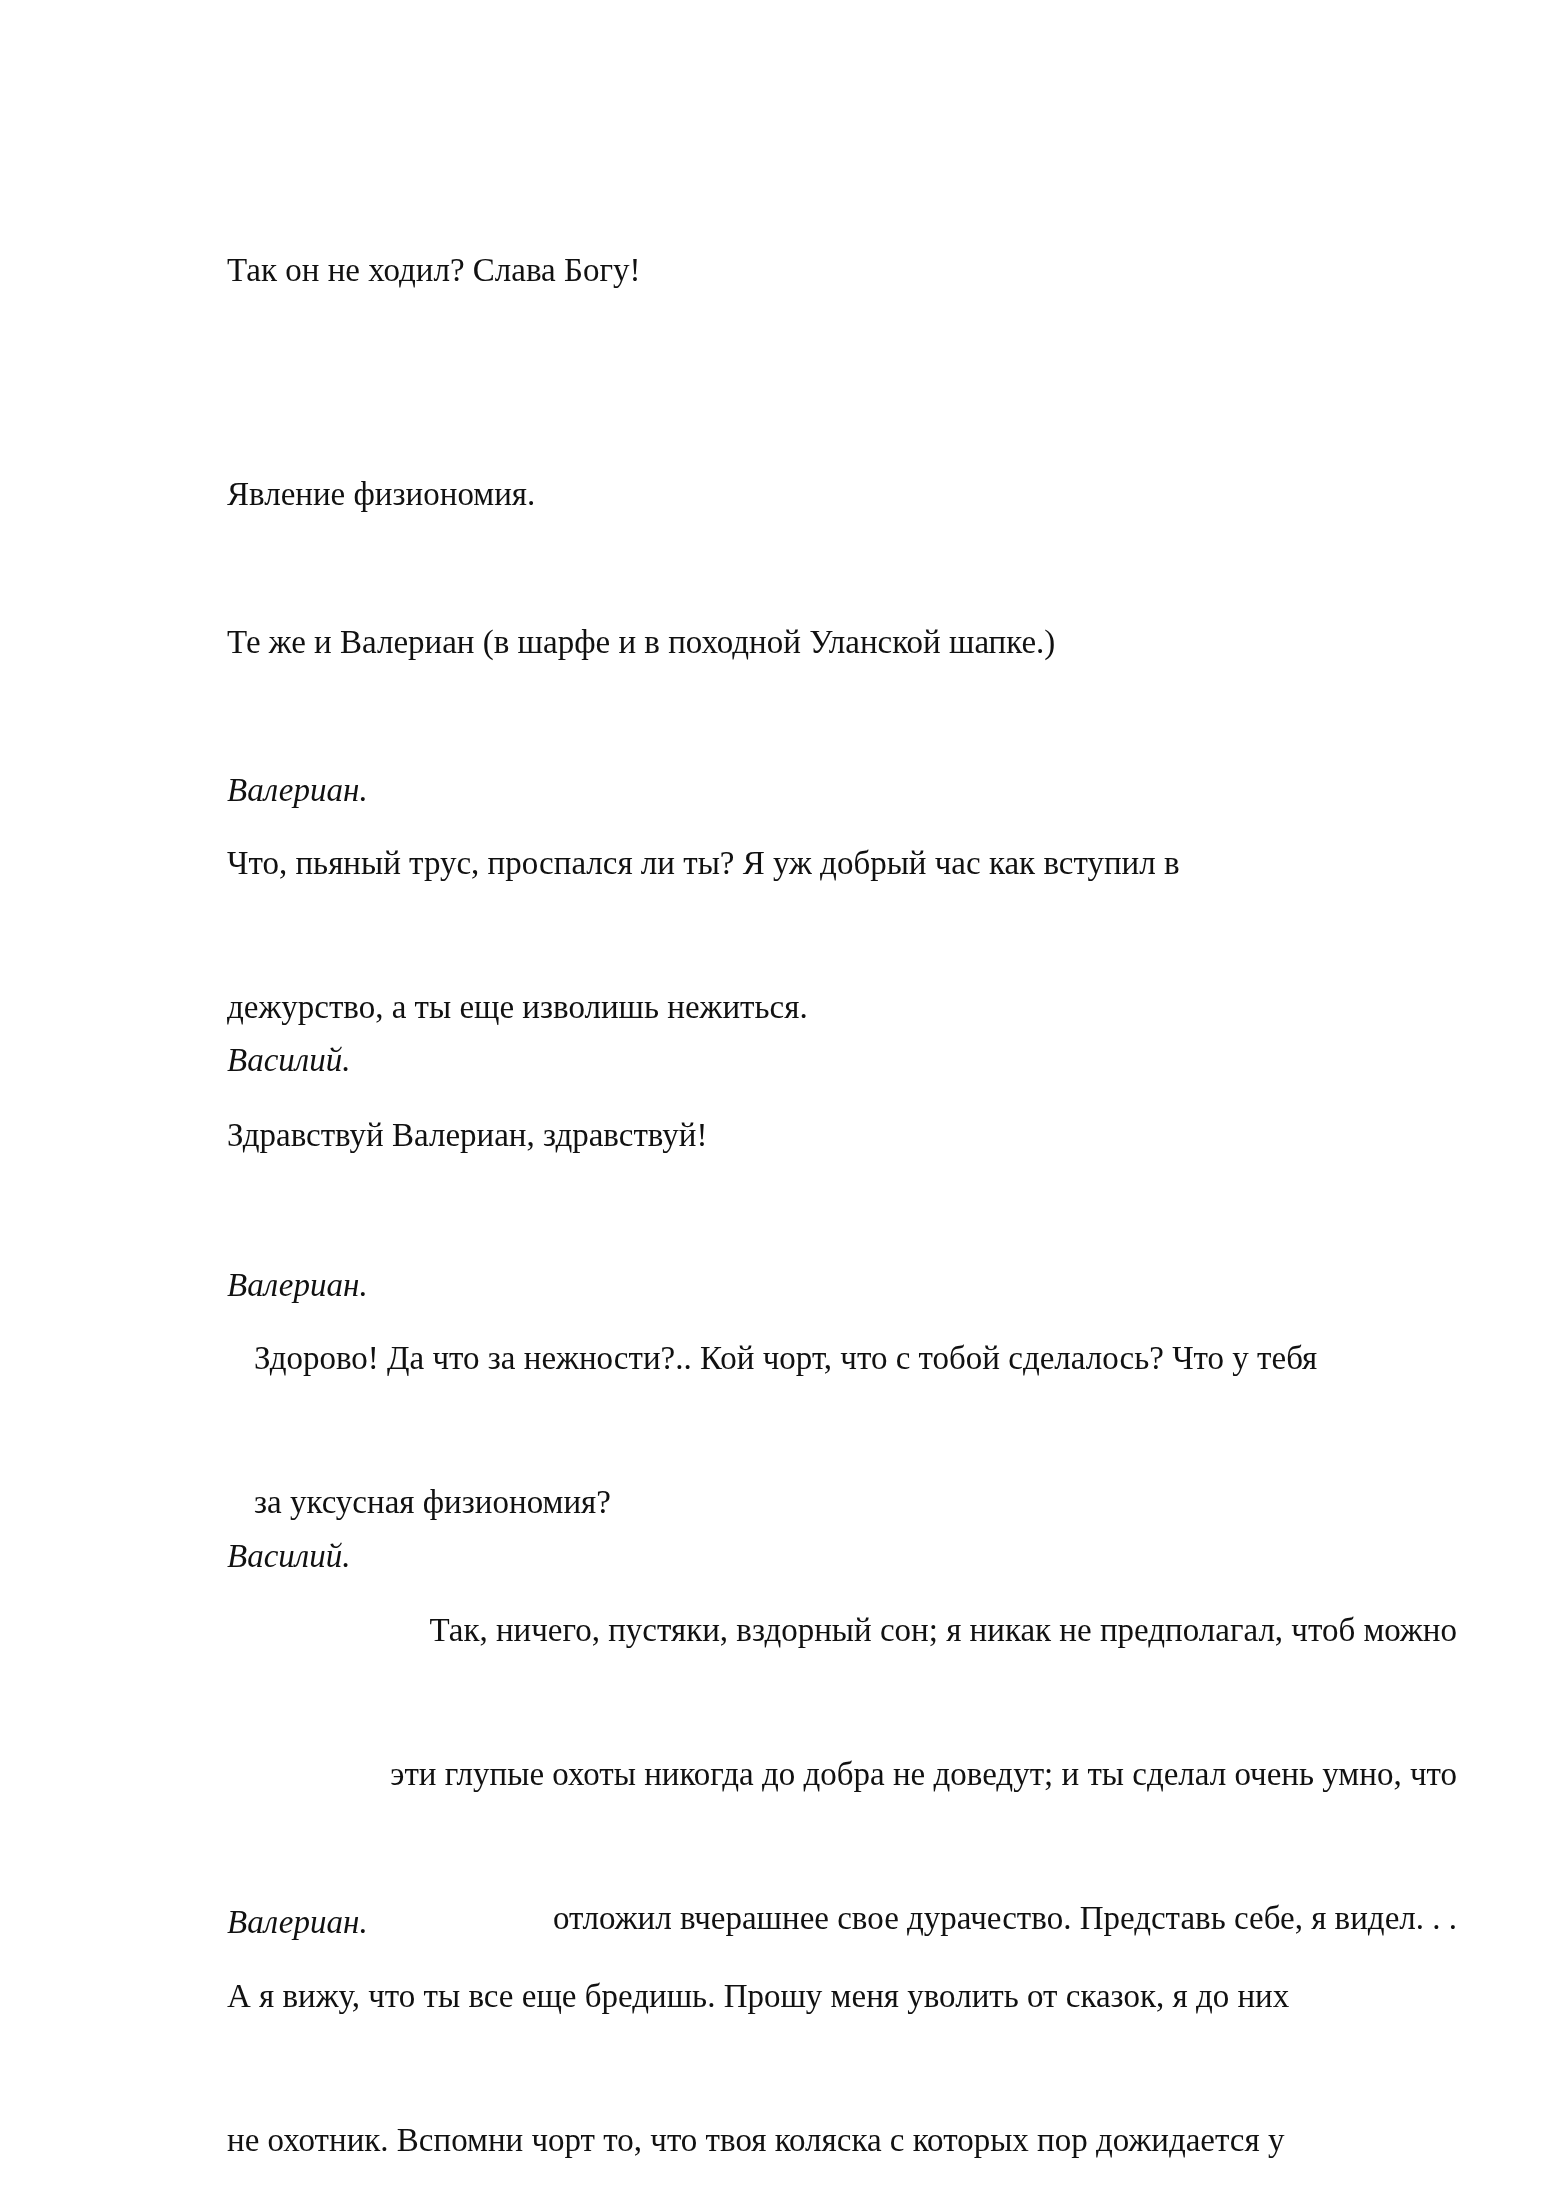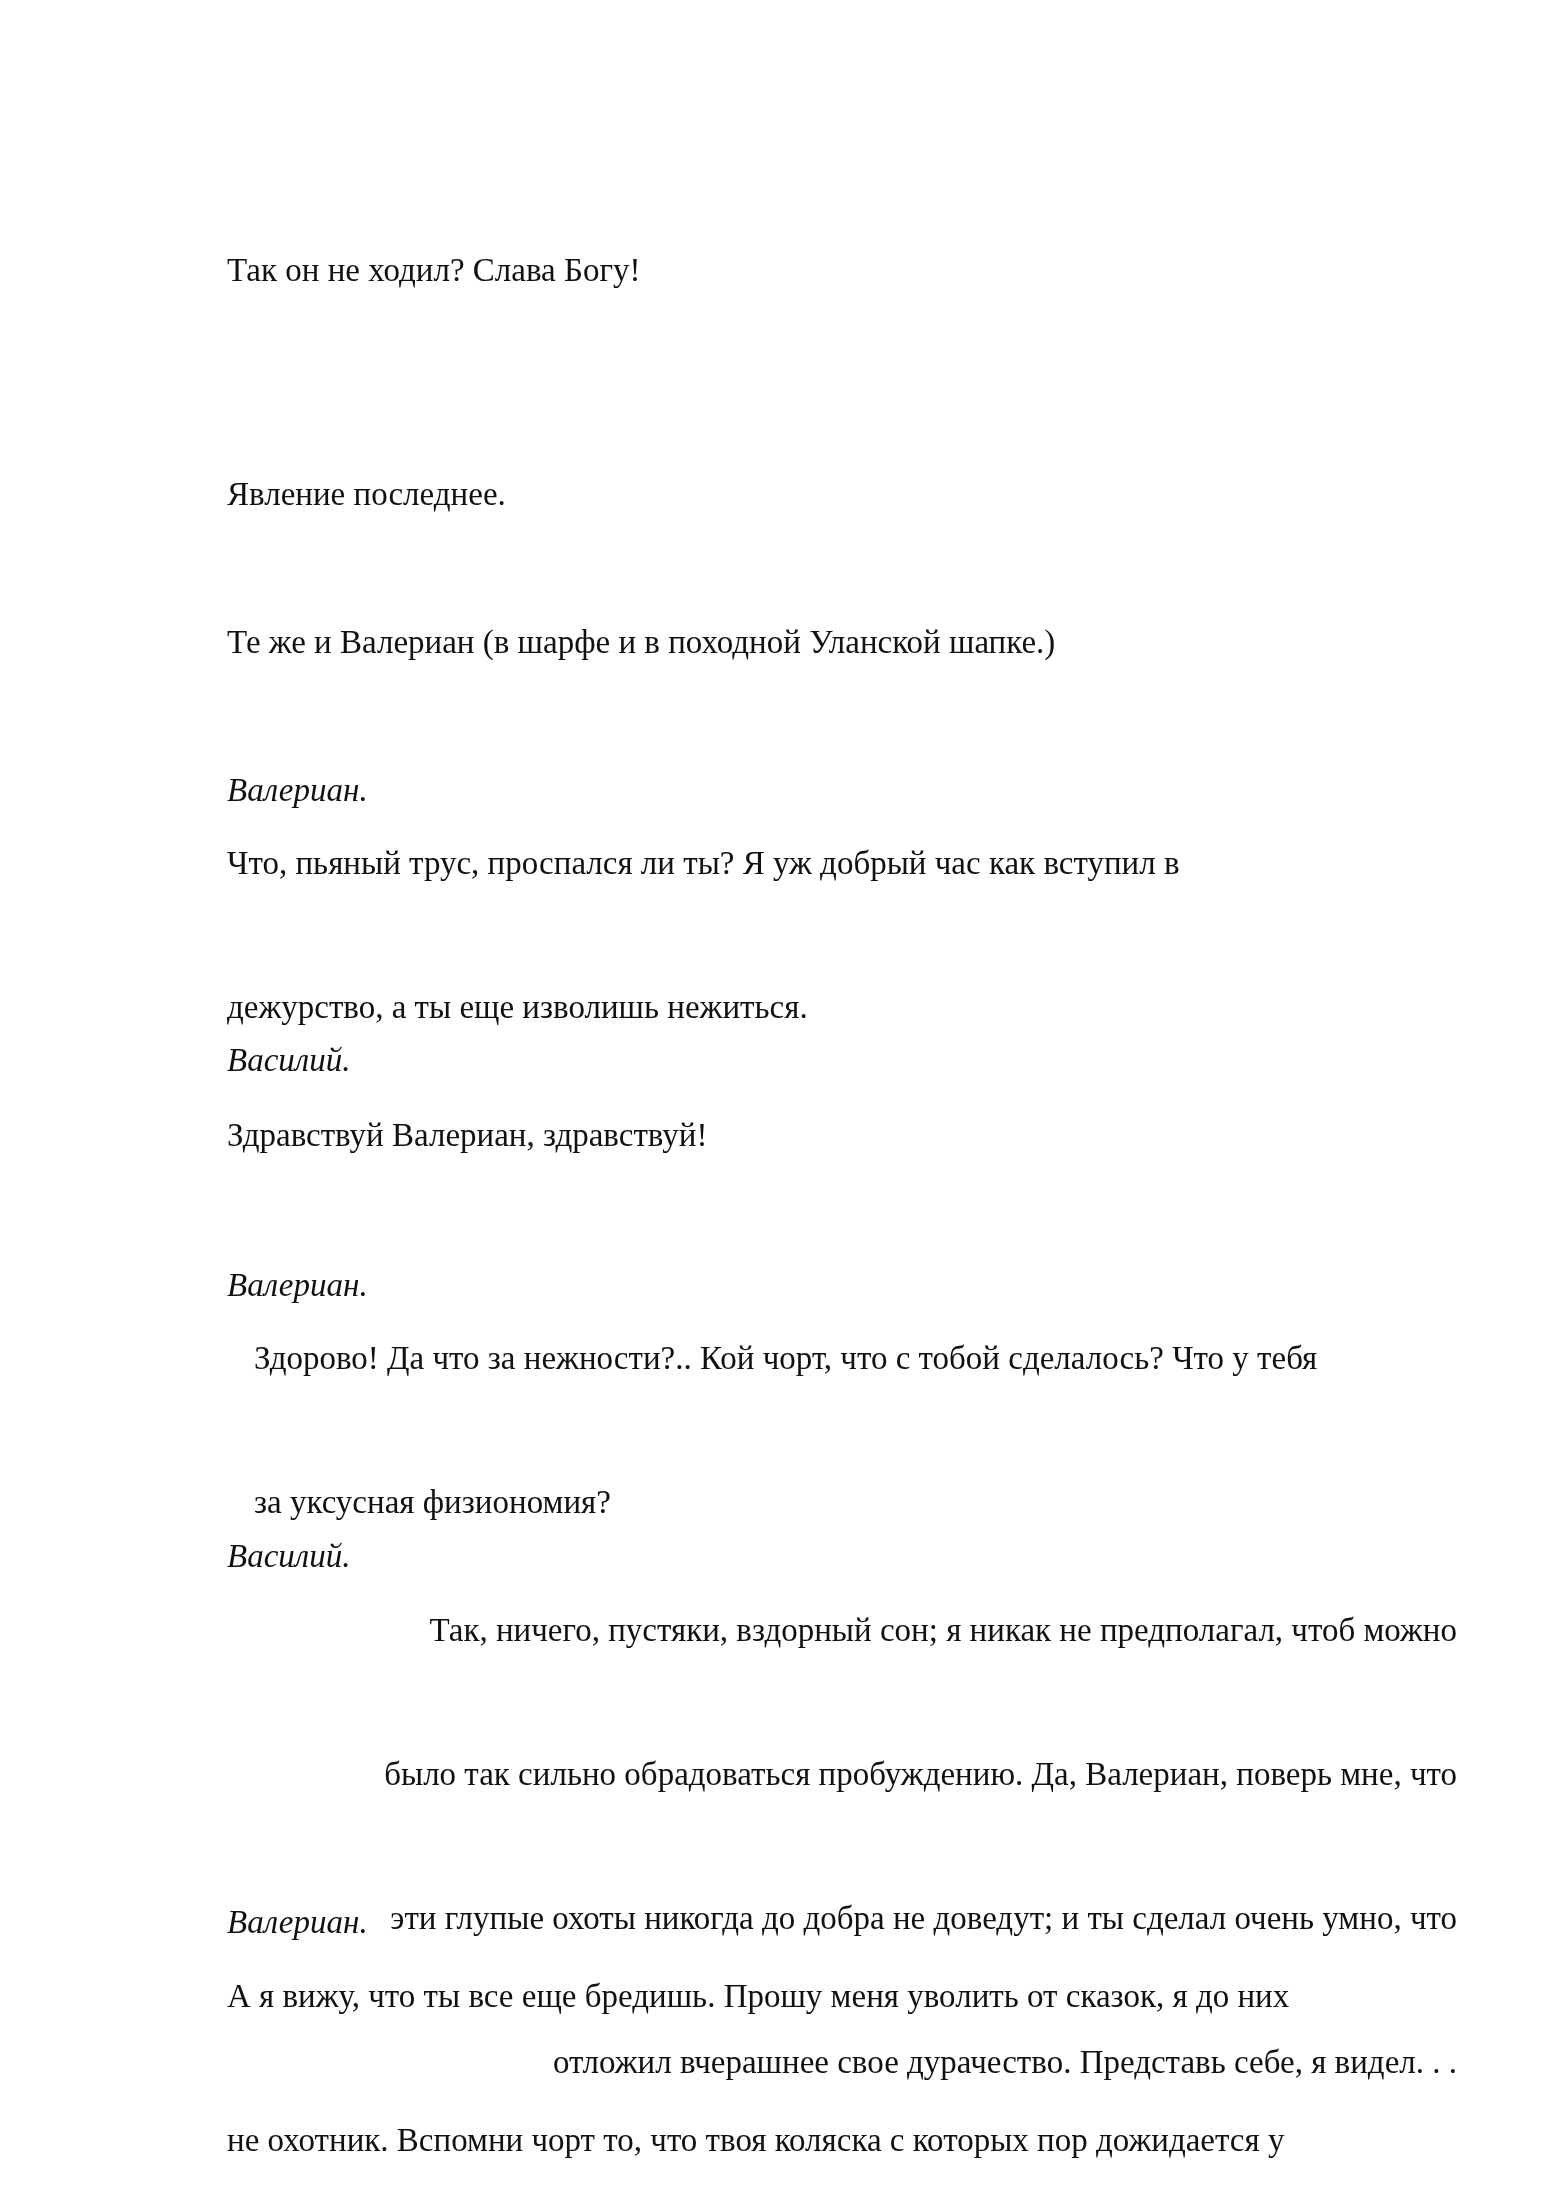--- a/index.html
+++ b/index.html
@@ -40,21 +40,21 @@
 </head>
 <body>
 
 <div class="page">
 
   <div class="blk" style="top:150px;">
     <span class="line">Так он не ходил? Слава Богу!</span>
   </div>
 
   <div class="blk" style="top:374px;">
-    <span class="line">Явление последнее.</span>
+    <span class="line">Явление физиономия.</span>
   </div>
 
   <div class="blk" style="top:522px;">
     <span class="line">Те же и Валериан  (в шарфе и в походной Уланской шапке.)</span>
   </div>
 
   <div class="blk speaker" style="top:670px;">
     <span class="line">Валериан.</span>
   </div>
   <div class="blk" style="top:743px;">
@@ -75,21 +75,20 @@
   <div class="blk" style="top:1238px;margin-left:27px;">
     <span class="line">Здорово! Да что за нежности?.. Кой чорт, что с тобой сделалось? Что у тебя</span>
     <span class="line">за уксусная физиономия?</span>
   </div>
 
   <div class="blk speaker" style="top:1436px;">
     <span class="line">Василий.</span>
   </div>
   <div class="blk" style="top:1510px;text-align:right;">
     <span class="line">Так, ничего, пустяки, вздорный сон; я никак не предполагал, чтоб можно</span>
-    <span class="line">было так сильно обрадоваться пробуждению. Да, Валериан, поверь мне, что</span>
     <span class="line">эти глупые охоты никогда до добра не доведут; и ты сделал очень умно, что</span>
     <span class="line">отложил вчерашнее свое дурачество. Представь себе, я видел. . .</span>
   </div>
 
   <div class="blk speaker" style="top:1802px;">
     <span class="line">Валериан.</span>
   </div>
   <div class="blk" style="top:1876px;">
     <span class="line">А я вижу, что ты все еще бредишь. Прошу меня уволить от сказок, я до них</span>
     <span class="line">не охотник. Вспомни чорт то, что твоя коляска с которых пор дожидается у</span>

